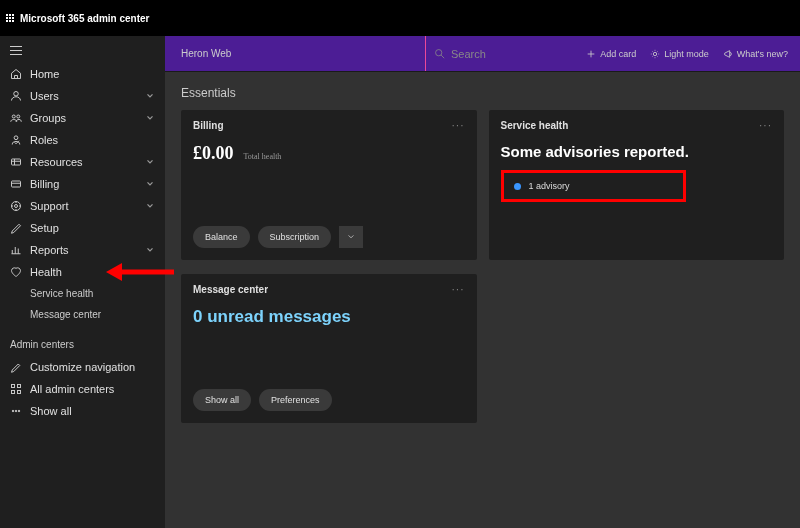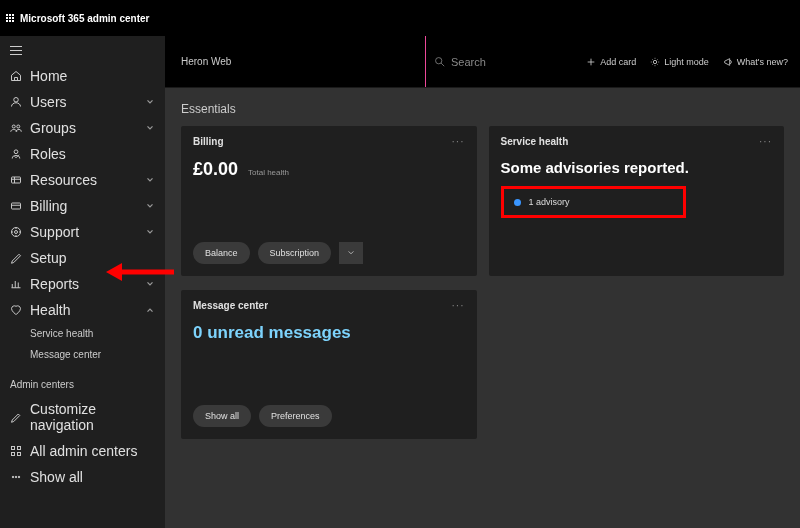--- a/index.html
+++ b/index.html
@@ -45,43 +45,43 @@
     .nav-item {
       display: flex;
       align-items: center;
       padding: 5px 10px;
       gap: 8px;
       cursor: pointer;
       position: relative;
     }
     .nav-icon { width: 12px; height: 12px; display: flex; align-items: center; justify-content: center; color: #ccc; }
     .nav-icon svg { width: 12px; height: 12px; stroke: currentColor; fill: none; stroke-width: 1.3; }
-    .nav-label { flex: 1; font-size: 14px; color: #e0e0e0; }
+    .nav-label { flex: 1; font-size: 11px; color: #e0e0e0; }
     .chevron { width: 10px; height: 10px; color: #999; }
     .chevron svg { width: 10px; height: 10px; stroke: currentColor; fill: none; stroke-width: 1.5; }
     .sub-item {
       padding: 5px 10px 5px 30px;
       font-size: 10px;
       color: #ccc;
       cursor: pointer;
     }
     .sidebar-section-label {
       padding: 14px 10px 6px 10px;
       font-size: 10px;
       color: #ccc;
     }
     .content {
       flex: 1;
       background: #323232;
       overflow: hidden;
       position: relative;
     }
     .content-topbar {
-      height: 52px;
-      background: #000000;
+      height: 36px;
+      background: #4c1d95;
       display: flex;
       align-items: center;
       border-bottom: 1px solid #1a1a1a;
     }
     .breadcrumb { padding: 0 16px; font-size: 10px; color: #ccc; flex: 0 0 260px; }
     .search {
       flex: 1;
       display: flex;
       align-items: center;
       gap: 6px;
@@ -105,21 +105,21 @@
     }
     .card-header {
       display: flex;
       justify-content: space-between;
       align-items: center;
       padding: 10px 12px 8px;
     }
     .card-title { font-size: 10px; font-weight: 600; color: #e0e0e0; }
     .more-dots { color: #888; letter-spacing: 1px; font-size: 10px; cursor: pointer; }
     .card-body { padding: 4px 12px; flex: 1; }
-    .billing-amount { display: flex; align-items: baseline; gap: 10px; }
+    .billing-amount { display: flex; align-items: baseline; gap: 10px; font-family: Liberation Serif, serif; }
     .big-value { font-size: 18px; font-weight: 700; color: #fff; }
     .sub-text { font-size: 8px; color: #999; }
     .health-headline { font-size: 15px; font-weight: 700; color: #fff; margin-bottom: 10px; }
     .advisory-box {
       border: 3px solid #ff0000;
       padding: 8px 10px;
       display: flex;
       align-items: center;
       gap: 8px;
       width: 185px;

